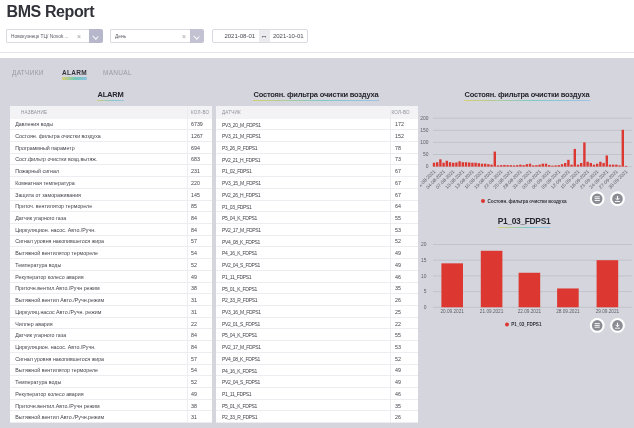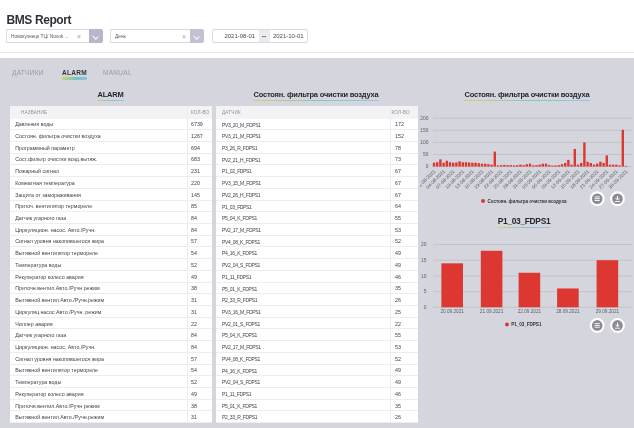--- a/index.html
+++ b/index.html
@@ -1,16 +1,16 @@
 <!DOCTYPE html>
 <html lang="ru"><head><meta charset="utf-8"><title>BMS Report</title>
 <style>
 * { margin:0; padding:0; box-sizing:border-box; }
 html,body { width:634px; height:428px; background:#fff; font-family:"Liberation Sans", sans-serif; overflow:hidden; position:relative; }
-h1 { position:absolute; left:6.5px; top:13px; font-size:12px; letter-spacing:-0.4px; color:#32323a; }
+h1 { position:absolute; left:6.5px; top:3px; font-size:16px; letter-spacing:-0.4px; color:#32323a; }
 .sel { position:absolute; top:29px; height:14px; background:#fff; border:1px solid #d9d9e2; border-radius:2px 0 0 2px; border-right:none; }
 .sel .txt { position:absolute; left:4px; top:3.9px; font-size:4.8px; color:#5a5a64; white-space:nowrap; }
 .sel .x { position:absolute; top:3px; font-size:7px; color:#9a9aa4; }
 .selbtn { position:absolute; top:29px; width:14px; height:14px; background:#b7b7cb; border-radius:0 2px 2px 0; }
 .selbtn:after { content:""; position:absolute; left:4.2px; top:4.5px; width:4px; height:4px; border-right:1.2px solid #fff; border-bottom:1.2px solid #fff; transform:rotate(45deg) scale(1,0.8); }
 .dates { position:absolute; left:212px; top:29px; width:96px; height:14px; border:1px solid #d9d9e2; border-radius:2px; background:#fff; display:flex; }
 .dates .d { flex:1; font-size:6px; color:#4a4a52; text-align:center; line-height:12px; }
 .dates .mid { width:11px; background:#ebebef; color:#3a3a42; font-size:7.5px; line-height:11.5px; text-align:center; }
 .tabs { position:absolute; top:69px; font-size:6.5px; letter-spacing:0.3px; color:#989aa4; z-index:3; }
 .tab-active { color:#33333c; font-weight:bold; }

